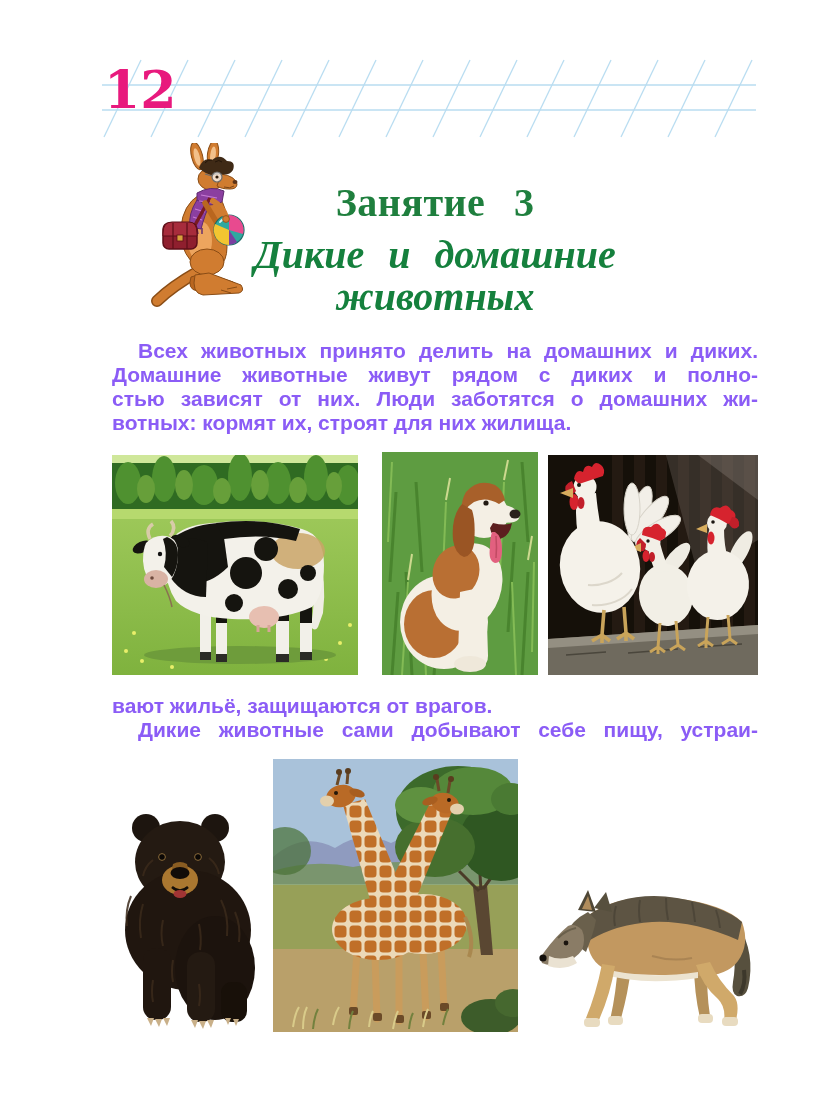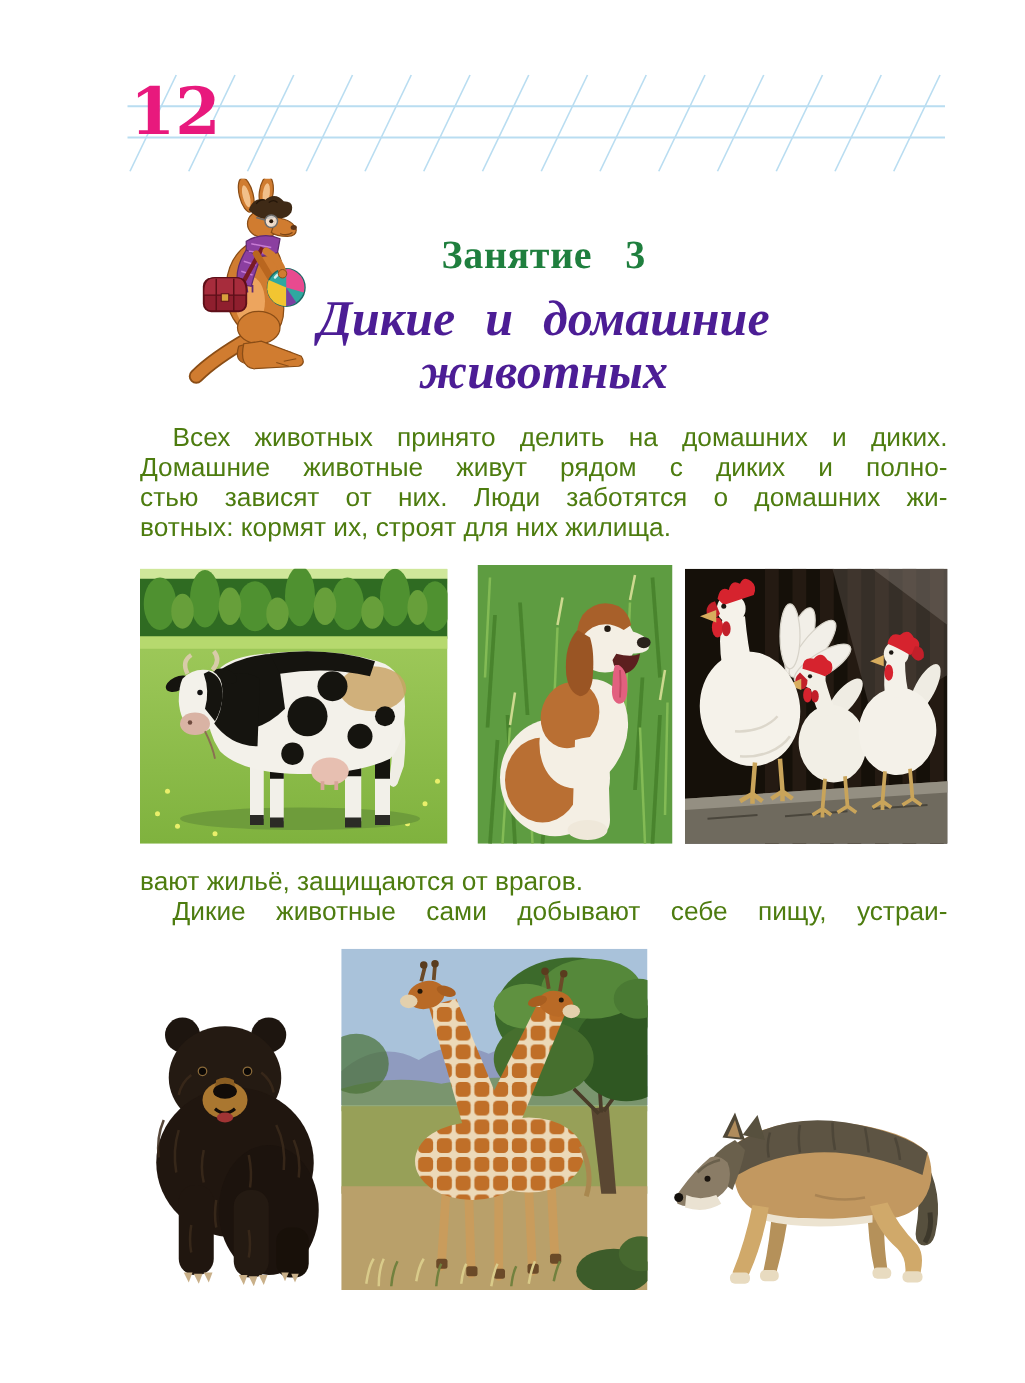--- a/index.html
+++ b/index.html
@@ -7,27 +7,27 @@
         font-family:"Liberation Sans",sans-serif;}
 
   
   .ruling{position:absolute;left:98px;top:45px;width:662px;height:82px;}
   .page-num{position:absolute;left:104px;top:52px;font-family:"DejaVu Serif",serif;
             font-weight:bold;font-size:52px;line-height:1;color:#e8197d;z-index:3;}
 
   .kangaroo{position:absolute;left:147px;top:131px;width:118px;height:166px;z-index:2;}
 
   .lesson-title{position:absolute;left:112px;top:169px;width:646px;margin:0;text-align:center;
-                font-family:"Liberation Serif",serif;font-weight:bold;font-size:32px;line-height:44px;
+                font-family:"Liberation Serif",serif;font-weight:bold;font-size:40px;line-height:44px;
                 color:#1f7f3e;word-spacing:18px;letter-spacing:.5px;}
   .subtitle{position:absolute;left:112px;top:222px;width:646px;margin:0;text-align:center;
             font-family:"Liberation Serif",serif;font-weight:bold;font-style:italic;font-size:40px;
-            line-height:42px;color:#4c1d95;word-spacing:14px;}
-
-  .para{position:absolute;left:112px;width:646px;color:#4d7c0f;font-size:21px;}
+            line-height:42px;color:#15803d;word-spacing:14px;}
+
+  .para{position:absolute;left:112px;width:646px;color:#8b5cf6;font-size:21px;font-weight:bold;}
   .para .bl{height:24px;line-height:24px;white-space:nowrap;}
   .just{text-align:justify;text-align-last:justify;}
   .ind{text-indent:26px;}
   #para1{top:327px;}
   #para2{top:682px;}
 
   .ph{position:absolute;margin:0;padding:0;}
   .ph svg{display:block;width:100%;height:100%;}
   #fig-cow{left:112px;top:443px;width:246px;height:220px;}
   #fig-dog{left:382px;top:440px;width:156px;height:223px;}

